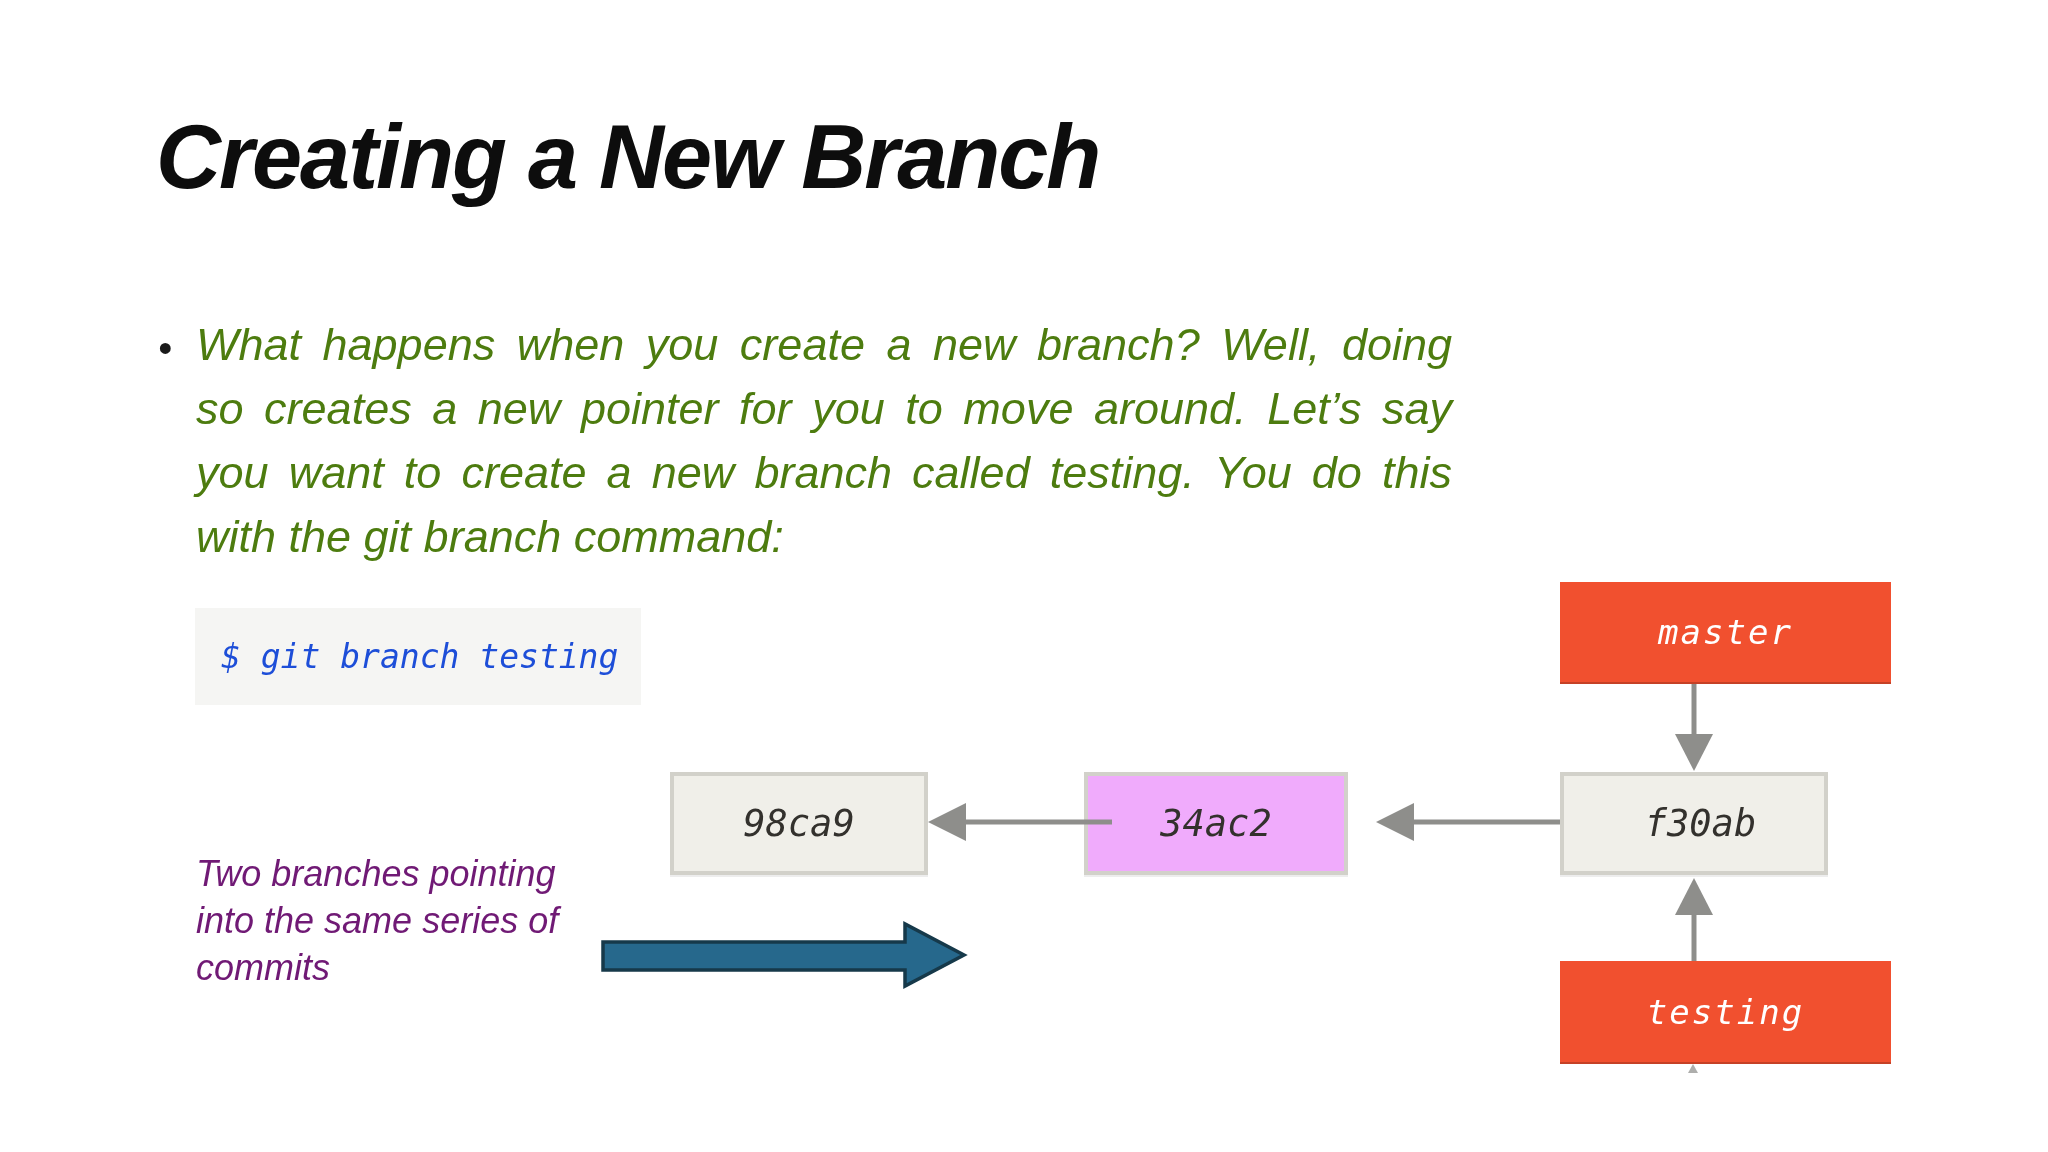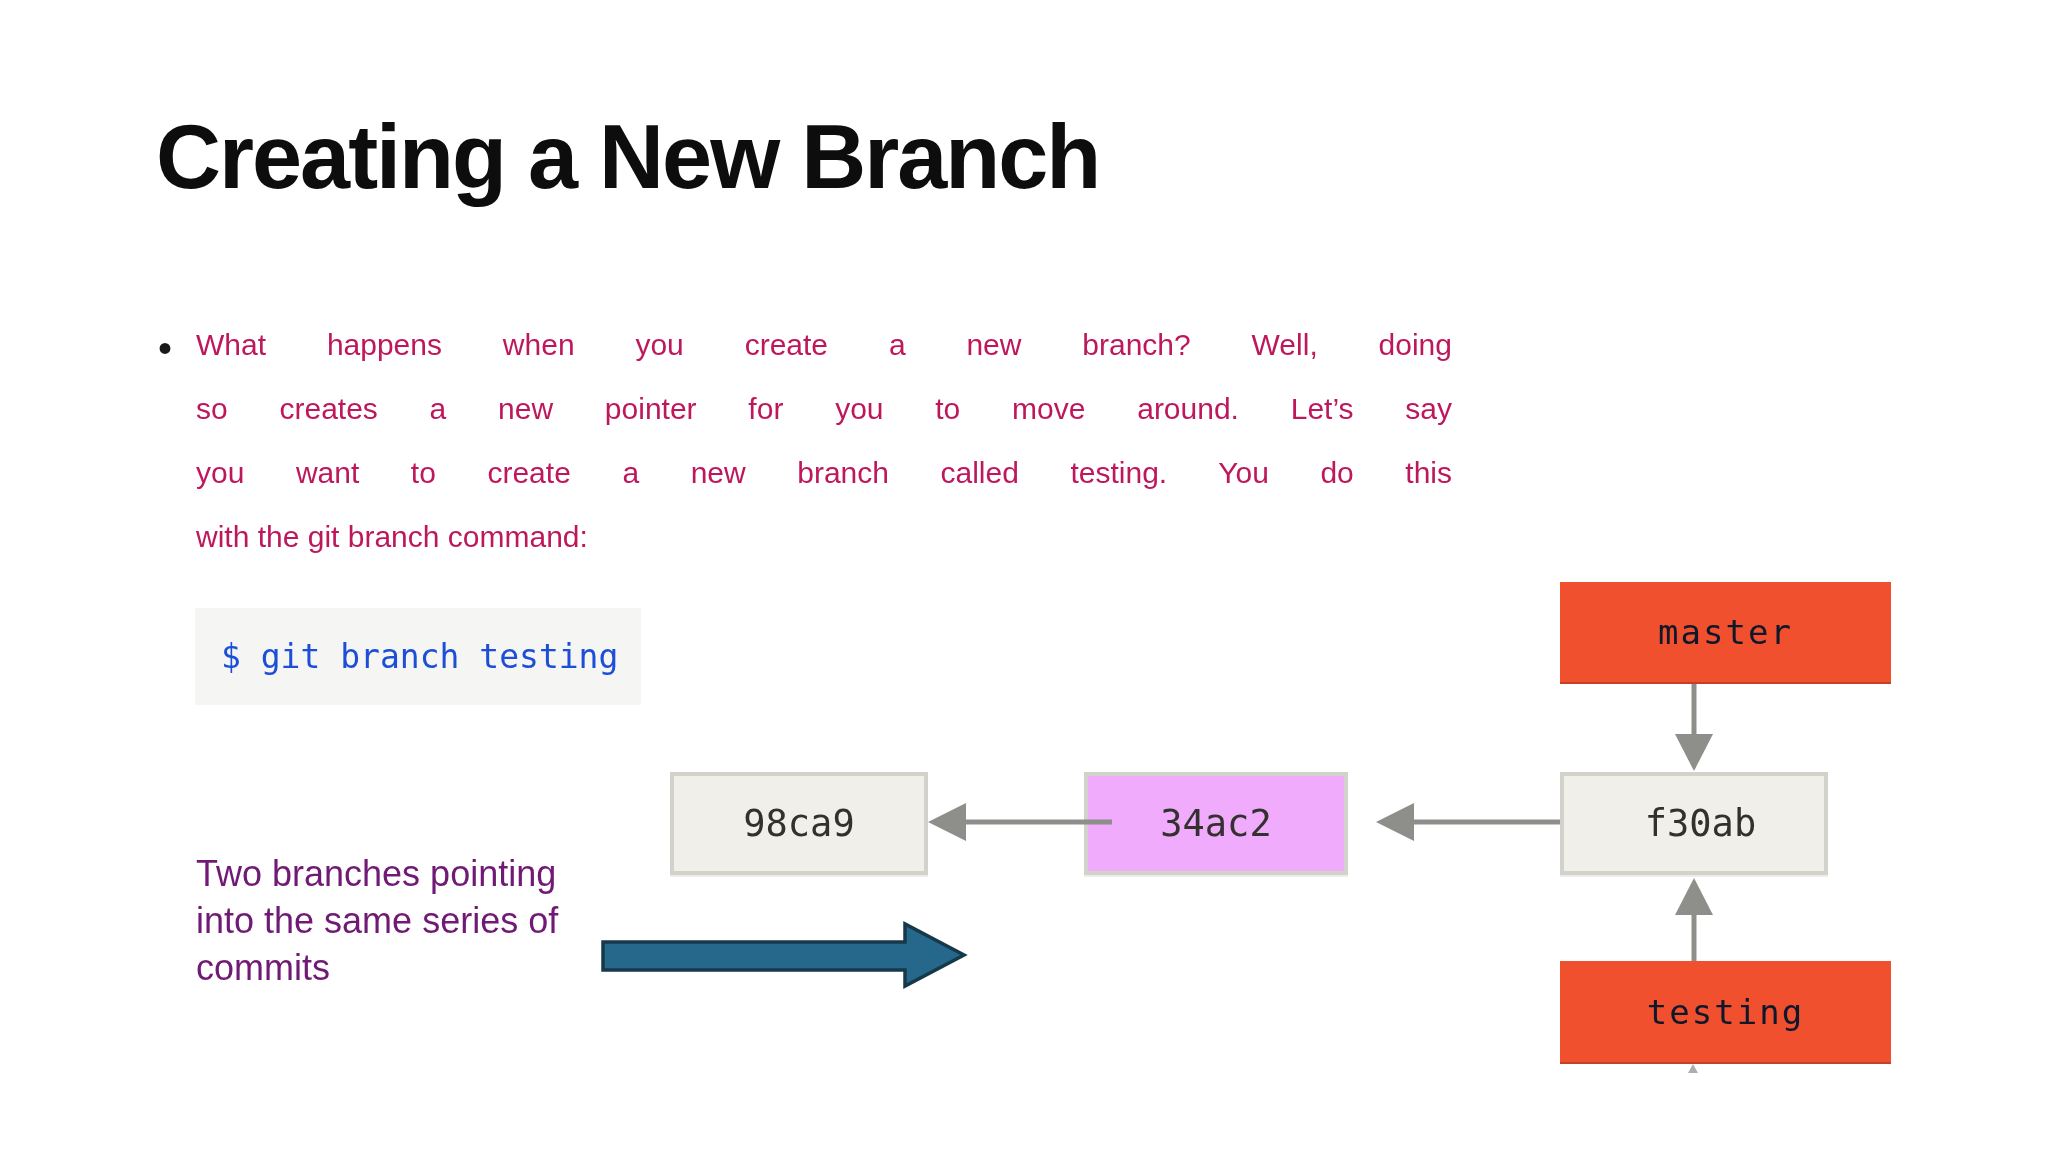--- a/index.html
+++ b/index.html
@@ -3,33 +3,34 @@
 <meta charset="utf-8">
 <style>
   html,body{margin:0;padding:0;background:#ffffff;}
   .slide{
     position:relative;
     width:1900px;height:1152px;
     background:#ffffff;
     overflow:hidden;
     font-family:"Liberation Sans", sans-serif;
     color:#111;
+    font-style:italic;
   }
   .title{
     position:absolute;left:156px;top:106px;
     font-size:90px;font-weight:bold;letter-spacing:-2px;
     color:#0d0d0d;white-space:nowrap;
   }
   .bullet{
     position:absolute;left:158px;top:316px;
     font-size:40px;line-height:64px;color:#1a1a1a;
   }
   .paragraph{
     position:absolute;left:196px;top:313px;width:1256px;
-    font-size:30px;line-height:64px;color:#be185d;
+    font-size:45px;line-height:64px;color:#4d7c0f;
   }
   .paragraph .pline{white-space:nowrap;}
   .paragraph .pline.just{
     white-space:normal;
     text-align:justify;
     text-align-last:justify;
   }
   .code-box{
     position:absolute;left:195px;top:608px;width:446px;height:97px;
     display:flex;align-items:center;
@@ -45,21 +46,21 @@
     position:absolute;box-sizing:border-box;
     display:flex;align-items:center;justify-content:center;
     font-family:"DejaVu Sans Mono","Liberation Mono",monospace;
   }
   .commit-box{
     border:4px solid #4c1d95;
     font-size:37px;color:#33312d;
     box-shadow:0 2px 0 rgba(0,0,0,0.07);
   }
   .branch-box{
-    font-size:34px;color:#0f172a;letter-spacing:2px;
+    font-size:34px;color:#ffffff;letter-spacing:2px;
     border-bottom:2px solid rgba(0,0,0,0.18);
   }
   .arrow-svg{position:absolute;display:block;}
   .arrow-svg polygon{fill:currentColor;stroke:none;}
   .arrow-svg line{stroke:currentColor;stroke-width:5;}
   .blue-arrow polygon{
     fill:currentColor;
     stroke:var(--blue-arrow-border,#16394a);
     stroke-width:3.5;
     stroke-linejoin:miter;

